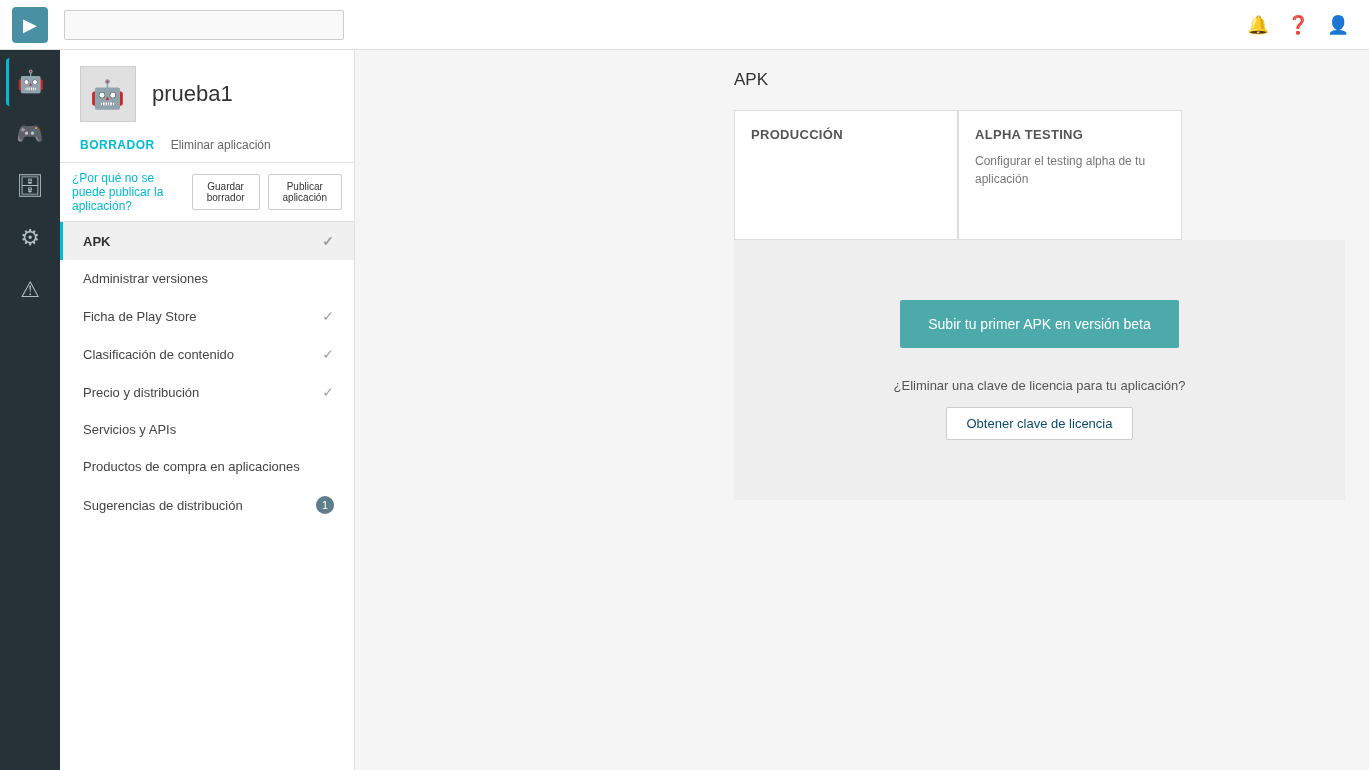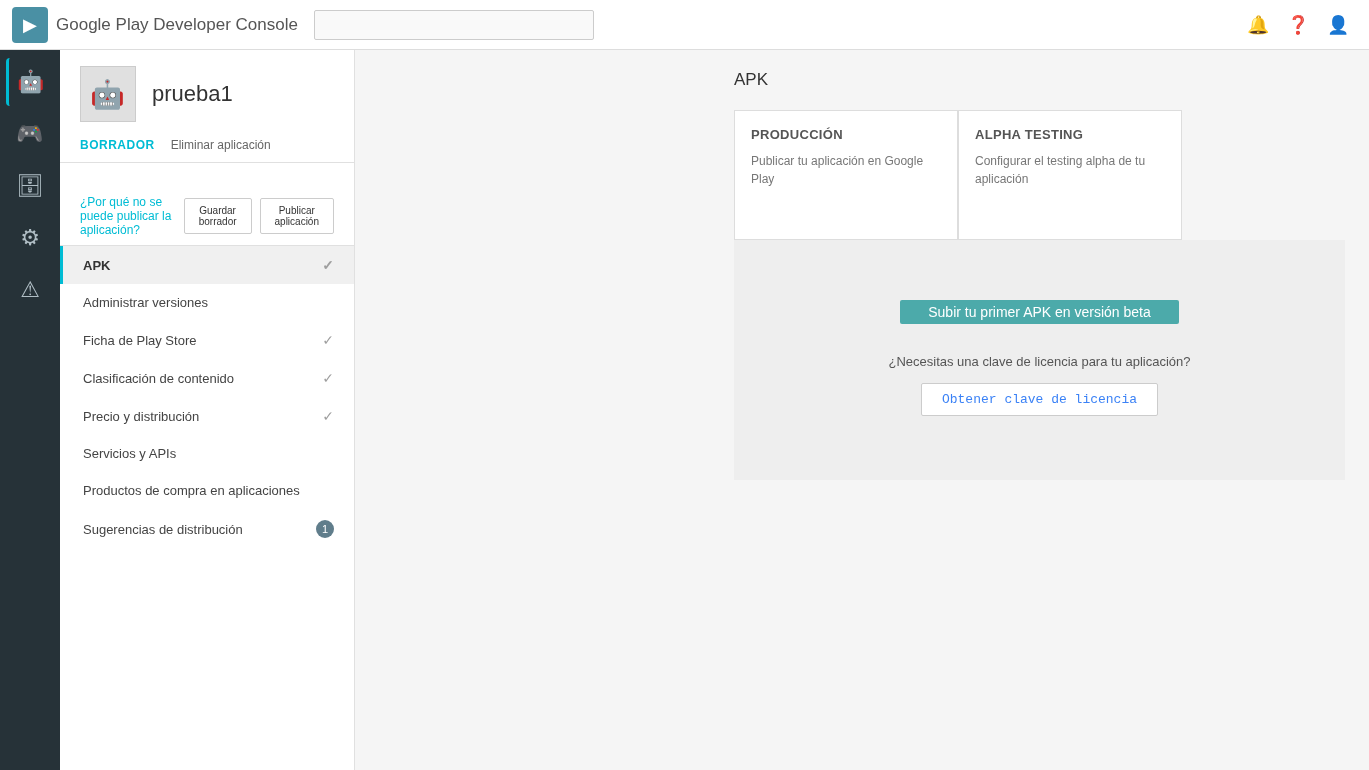--- a/index.html
+++ b/index.html
@@ -141,25 +141,24 @@
       font-size: 12px;
       text-decoration: none;
       cursor: pointer;
     }
 
     
     .top-action-row {
       display: flex;
       align-items: center;
       justify-content: flex-end;
-      padding: 8px 20px;
+      padding: 8px 12px;
       background: #fff;
       border-bottom: 1px solid #e0e0e0;
       gap: 8px;
-      margin-top: 24px;
     }
     .why-link {
       color: #00bcd4;
       font-size: 12px;
       text-decoration: none;
       cursor: pointer;
       margin-right: auto;
     }
     .btn-outline {
       padding: 6px 14px;
@@ -258,40 +257,39 @@
       padding: 60px 20px;
       display: flex;
       flex-direction: column;
       align-items: center;
       min-height: 240px;
     }
     .upload-btn {
       background: #4caaaa;
       color: #fff;
       border: none;
-      padding: 4px 28px;
+      padding: 16px 28px;
       font-size: 14px;
       cursor: pointer;
       border-radius: 2px;
       margin-bottom: 30px;
     }
     .license-text {
       font-size: 13px;
       color: #555;
       margin-bottom: 14px;
     }
     .license-btn {
       background: #fff;
       border: 1px solid #ccc;
-      color: #3b82f6;
+      color: #0c4a6e;
       padding: 8px 20px;
       font-size: 13px;
       cursor: pointer;
       border-radius: 2px;
-      font-family: Liberation Mono, monospace;
     }
 
     
     .badge {
       display: inline-flex;
       align-items: center;
       justify-content: center;
       width: 18px; height: 18px;
       background: #607d8b;
       color: #fff;
@@ -299,21 +297,20 @@
       border-radius: 50%;
       margin-left: 6px;
     }
   </style>
 </head>
 <body>
 
 <div class="top-header">
   <div class="header-logo">
     <div class="logo-icon">▶</div>
-    <span class="logo-text">Google Play Developer Console</span>
   </div>
   <input class="header-search" type="text" placeholder="" style="">
   <div class="header-spacer"></div>
   <div class="header-icons">
     <button class="header-icon-btn">🔔</button>
     <button class="header-icon-btn">❓</button>
     <button class="header-icon-btn">👤</button>
   </div>
 </div>
 
@@ -382,28 +379,27 @@
     </nav>
   </div>
 
   <div class="main-content">
     <div class="content-inner">
       <div class="section-title">APK</div>
 
       <div class="tabs-container">
         <div class="tab-card">
           <div class="tab-card-title">PRODUCCIÓN</div>
-          <div class="tab-card-desc">Publicar tu aplicación en Google Play</div>
         </div>
         <div class="tab-card">
           <div class="tab-card-title">ALPHA TESTING</div>
           <div class="tab-card-desc">Configurar el testing alpha de tu aplicación</div>
         </div>
       </div>
 
       <div class="beta-content">
         <button class="upload-btn">Subir tu primer APK en versión beta</button>
-        <div class="license-text">¿Necesitas una clave de licencia para tu aplicación?</div>
+        <div class="license-text">¿Eliminar una clave de licencia para tu aplicación?</div>
         <button class="license-btn">Obtener clave de licencia</button>
       </div>
     </div>
   </div>
 </div>
 
 </body></html>

